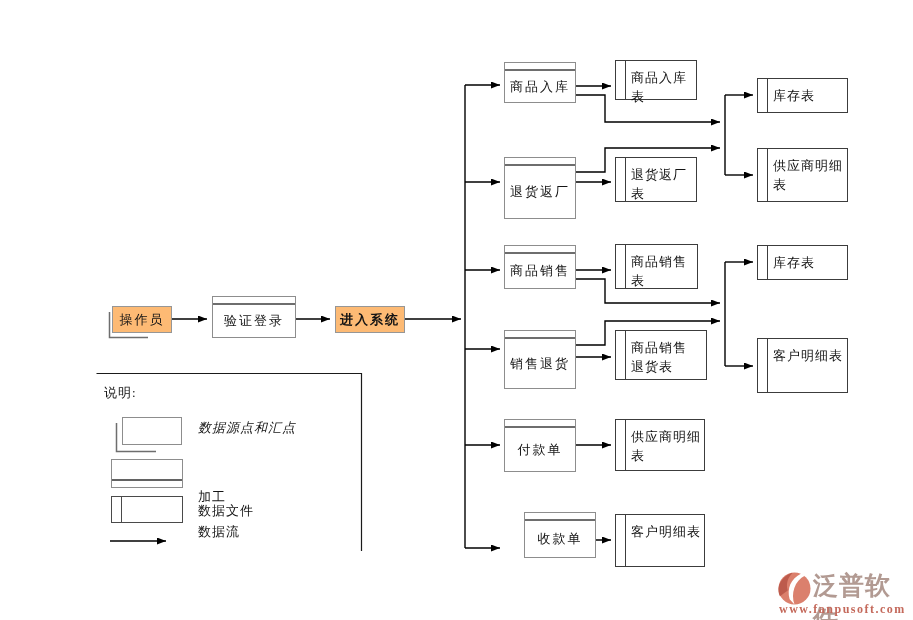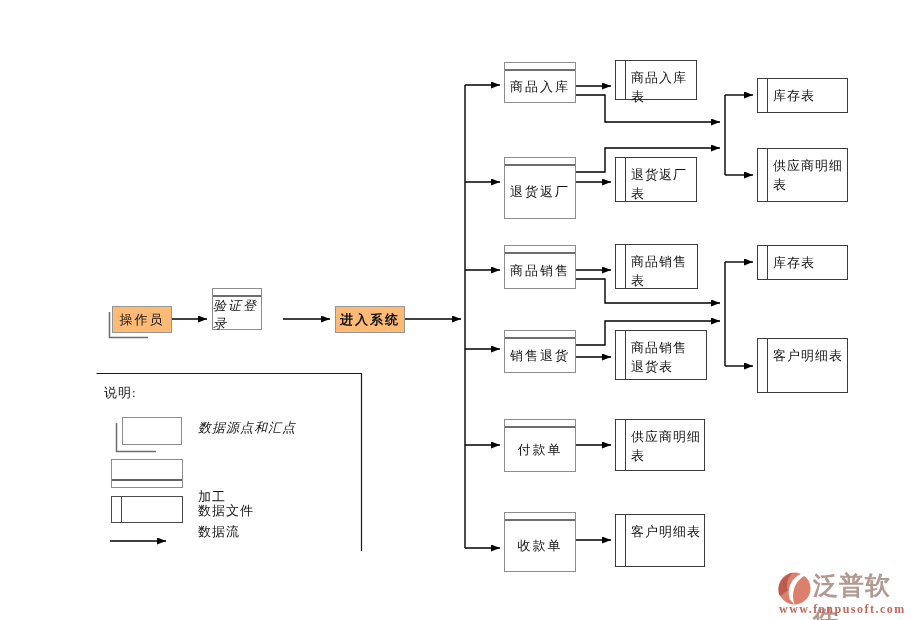--- a/index.html
+++ b/index.html
@@ -87,21 +87,21 @@
       <path d="M116.5,423 V451.5 H156"></path>
     </g>
 
     <path d="M96.5,373.5 H361.5 V551" stroke="#1a1a1a" stroke-width="1.2" fill="none"></path>
   </svg>
 
   <div class="box plain" style="left:112px;top:306px;width:60px;height:27px;">
     <span>操作员</span>
   </div>
 
-  <div class="box proc" style="left:212px;top:288px;width:50px;height:42px;font-style:italic;">
+  <div class="box proc" style="left:212px;top:296px;width:84px;height:42px;">
     <div class="band"></div>
     <div class="plabel">验证登录</div>
   </div>
 
   <div class="box plain" style="left:335px;top:306px;width:70px;height:27px;font-weight:bold;">
     <span>进入系统</span>
   </div>
 
   <div class="box proc" style="left:504px;top:62px;width:72px;height:41px;">
     <div class="band"></div>
@@ -111,31 +111,31 @@
   <div class="box proc" style="left:504px;top:157px;width:72px;height:62px;">
     <div class="band"></div>
     <div class="plabel">退货返厂</div>
   </div>
 
   <div class="box proc" style="left:504px;top:245px;width:72px;height:44px;">
     <div class="band"></div>
     <div class="plabel">商品销售</div>
   </div>
 
-  <div class="box proc" style="left:504px;top:330px;width:72px;height:43px;">
+  <div class="box proc" style="left:504px;top:330px;width:72px;height:59px;">
     <div class="band"></div>
     <div class="plabel">销售退货</div>
   </div>
 
   <div class="box proc" style="left:504px;top:419px;width:72px;height:53px;justify-content:flex-end;">
     <div class="band"></div>
     <div class="plabel">付款单</div>
   </div>
 
-  <div class="box proc" style="left:504px;top:512px;width:72px;height:60px;">
+  <div class="box proc" style="left:524px;top:512px;width:72px;height:46px;">
     <div class="band"></div>
     <div class="plabel">收款单</div>
   </div>
 
   <div class="box dfile" style="left:615px;top:60px;width:82px;height:40px;">商品入库
 表</div>
 
   <div class="box dfile" style="left:615px;top:157px;width:82px;height:45px;">退货返厂
 表</div>
 

